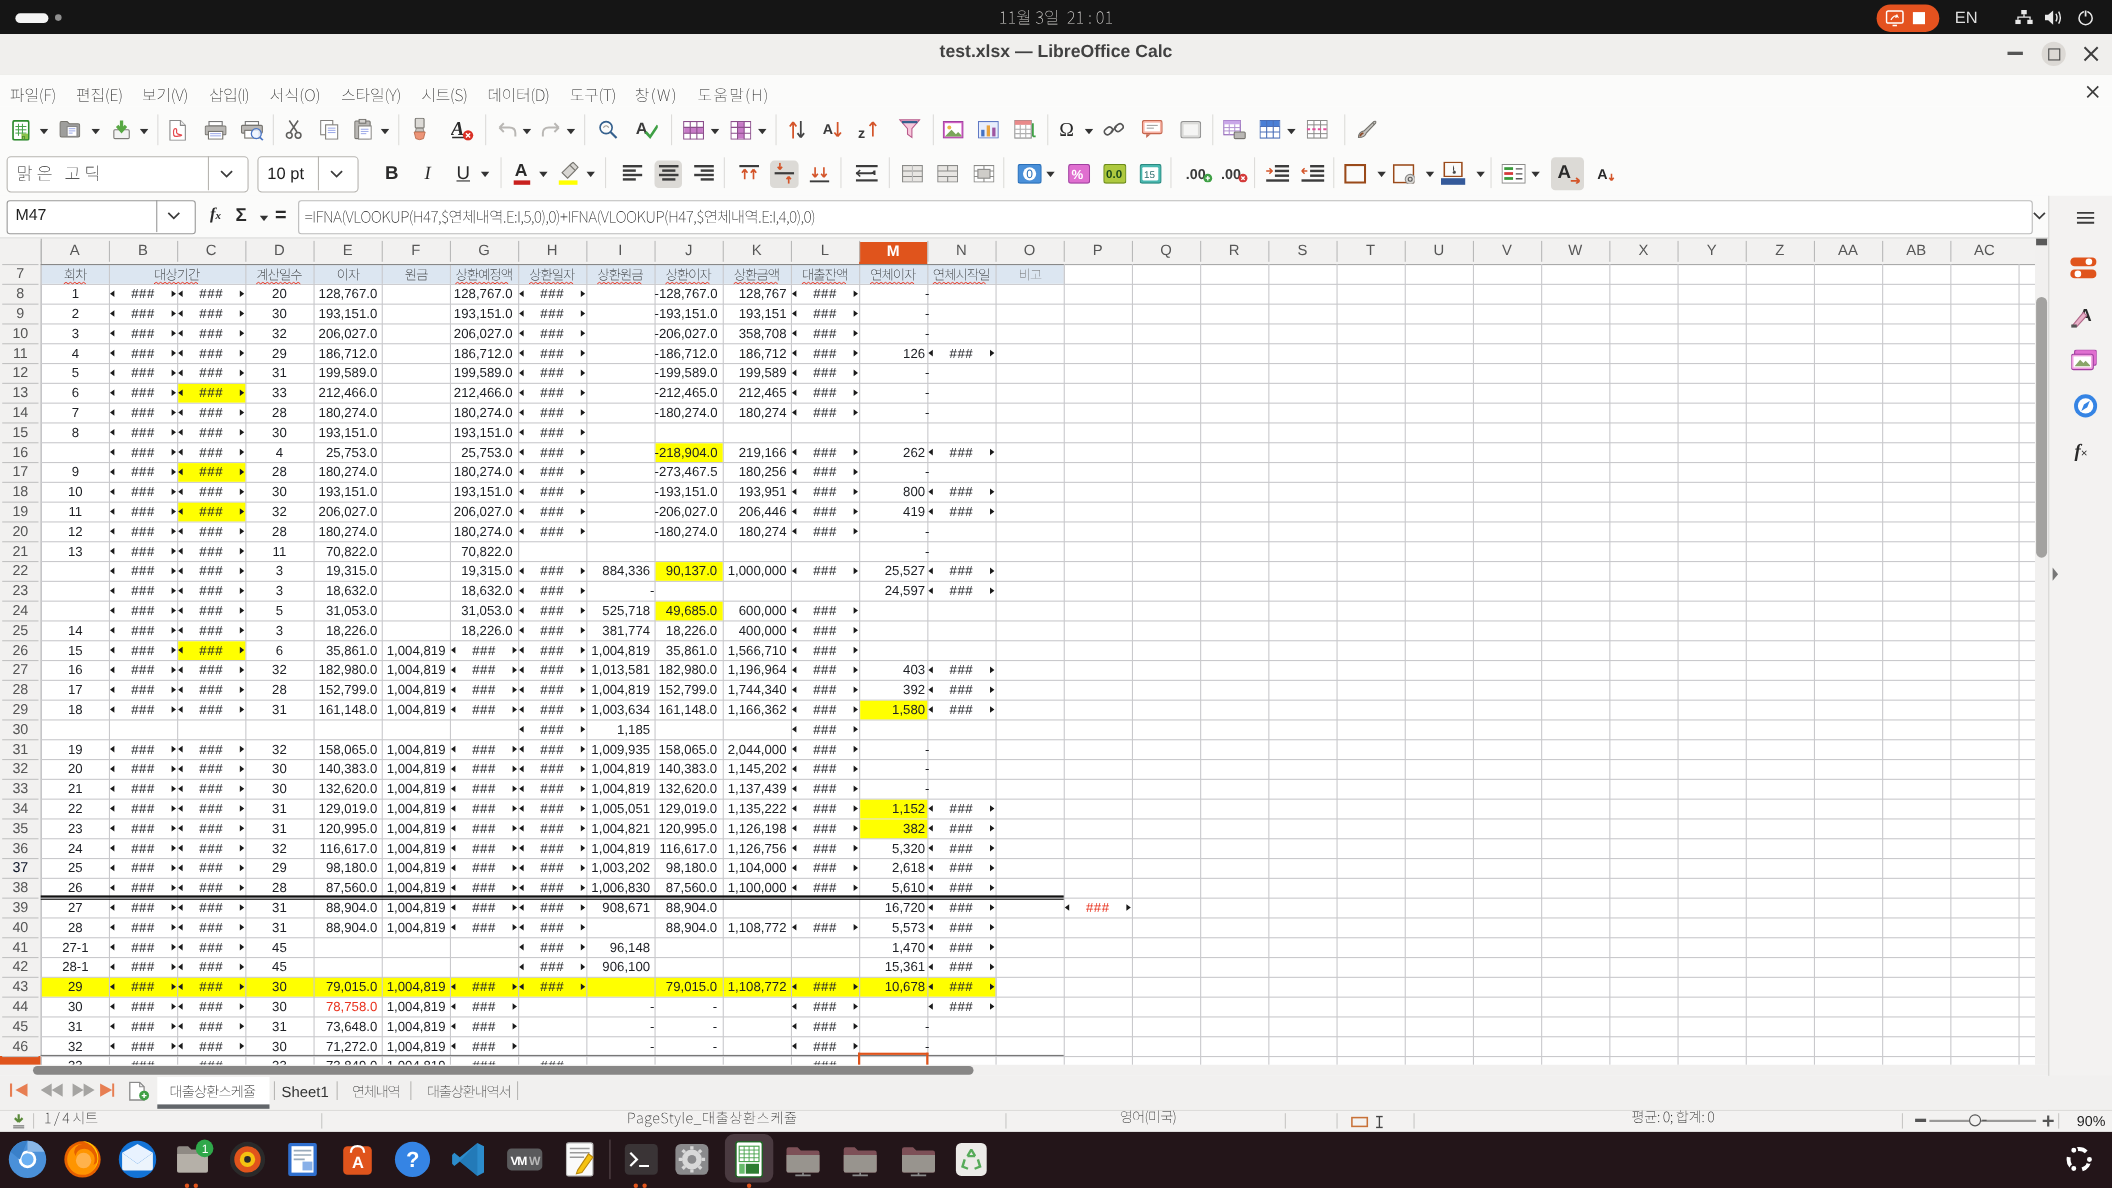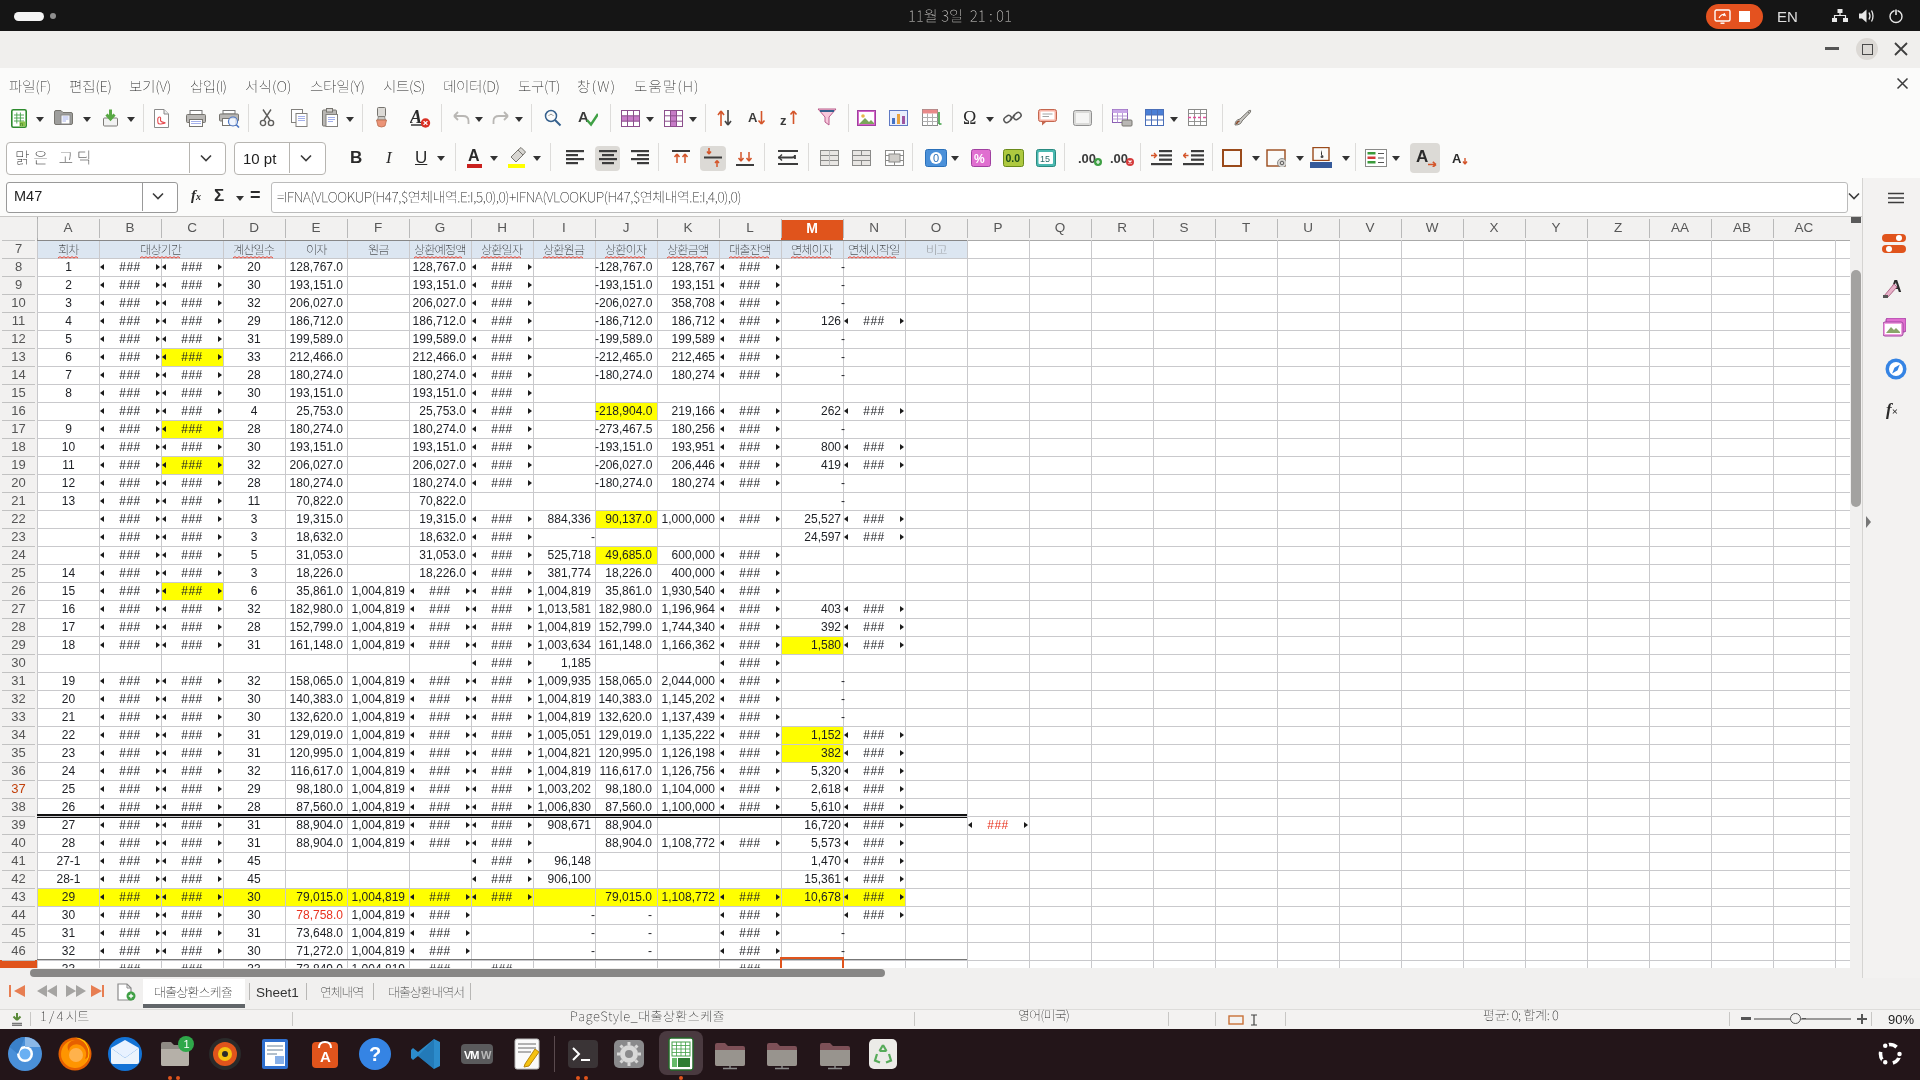--- a/index.html
+++ b/index.html
@@ -38,20 +38,21 @@
     <svg class="ab" style="left:1859px;top:9px" width="17" height="14" viewBox="0 0 17 14">
       <path d="M0 4.5 H3 L7.5 0.5 V13.5 L3 9.5 H0 Z" fill="#e8e8e8"></path>
       <path d="M10 3.5 Q12 7 10 10.5 M12.5 1.5 Q15.5 7 12.5 12.5" stroke="#e8e8e8" stroke-width="1.3" fill="none"></path>
     </svg>
     <svg class="ab" style="left:1888px;top:8px" width="16" height="16" viewBox="0 0 16 16">
       <circle cx="8" cy="8.5" r="6" fill="none" stroke="#e8e8e8" stroke-width="1.4"></circle>
       <path d="M8 0.5 V7" stroke="#151515" stroke-width="3"></path>
       <path d="M8 1.5 V7" stroke="#e8e8e8" stroke-width="1.6"></path>
     </svg>
     <div class="ab" style="left:0;top:31px;width:1920px;height:37px;background:#f0efed;border-bottom:1px solid #dbdad8"></div>
+    <div class="ab" style="left:0;top:39px;width:1920px;text-align:center;font-size:16px;font-weight:bold;color:#414141">test.xlsx — LibreOffice Calc</div>
     <div class="ab" style="left:1825px;top:47px;width:14px;height:2.5px;background:#555"></div>
     <div class="ab" style="left:1856px;top:38px;width:22px;height:22px;background:#dcd9d5;border-radius:11px"></div>
     <div class="ab" style="left:1862px;top:44px;width:9px;height:9px;border:1.6px solid #4a4a4a"></div>
     <svg class="ab" style="left:1893px;top:41px" width="16" height="16">
       <path d="M2 2 L14 14 M14 2 L2 14" stroke="#3e3e3e" stroke-width="1.8"></path>
     </svg>
     <div class="ab" style="left:0;top:68px;width:1920px;height:29px;background:#fbfbfa"></div>
     <svg style="position:absolute;left:9.1px;top:74.7px;overflow:visible" width="42" height="18">
       <path fill="#1f1f1f" d="M1 6.6H8.2V7H1ZM0.8 14.4 0.7 13.9Q1.9 13.9 3.3 13.9Q4.7 13.9 6.2 13.8Q7.7 13.7 9 13.5L9.1 13.9Q7.7 14.1 6.2 14.2Q4.7 14.3 3.3 14.3Q2 14.4 0.8 14.4ZM2.7 6.9H3.2V14H2.7ZM6.1 6.9H6.5V14H6.1ZM10 5H10.5V17.8H10ZM10.4 10.4H12.8V10.8H10.4ZM17.6 5.6Q18.5 5.6 19.3 5.9Q20 6.2 20.4 6.9Q20.8 7.5 20.8 8.3Q20.8 9.1 20.4 9.7Q20 10.4 19.3 10.7Q18.5 11 17.6 11Q16.7 11 16 10.7Q15.2 10.4 14.8 9.7Q14.4 9.1 14.4 8.3Q14.4 7.5 14.8 6.9Q15.2 6.2 16 5.9Q16.7 5.6 17.6 5.6ZM17.6 6Q16.8 6 16.2 6.3Q15.6 6.6 15.2 7.1Q14.9 7.7 14.9 8.3Q14.9 9 15.2 9.5Q15.6 10 16.2 10.3Q16.8 10.6 17.6 10.6Q18.4 10.6 19 10.3Q19.6 10 20 9.5Q20.3 9 20.3 8.3Q20.3 7.7 20 7.1Q19.6 6.6 19 6.3Q18.4 6 17.6 6ZM23.9 5H24.4V11.7H23.9ZM16.4 12.4H24.4V15.1H16.9V17.4H16.4V14.7H23.9V12.9H16.4ZM16.4 17.2H24.9V17.6H16.4ZM29.9 19.6Q28.9 18 28.3 16.2Q27.8 14.5 27.8 12.4Q27.8 10.3 28.3 8.5Q28.9 6.7 29.9 5.2L30.2 5.4Q29.2 6.9 28.7 8.7Q28.2 10.5 28.2 12.4Q28.2 14.3 28.7 16.1Q29.2 17.9 30.2 19.4ZM32.1 16.8V6.3H37.7V6.8H32.6V11.2H36.9V11.6H32.6V16.8ZM38.6 19.6 38.3 19.4Q39.3 17.9 39.8 16.1Q40.3 14.3 40.3 12.4Q40.3 10.5 39.8 8.7Q39.3 6.9 38.3 5.4L38.6 5.2Q39.6 6.7 40.2 8.5Q40.7 10.3 40.7 12.4Q40.7 14.5 40.2 16.2Q39.6 18 38.6 19.6Z"></path>
     </svg>
@@ -605,21 +606,21 @@
     <div class="ab t" style="left:0;top:690px;width:37px;font-size:13px;line-height:18px;color:#555">32</div>
     <div class="ab hl" style="left:2px;top:690px;width:33px;background:#c2c2c2"></div>
     <div class="ab t" style="left:0;top:708px;width:37px;font-size:13px;line-height:18px;color:#555">33</div>
     <div class="ab hl" style="left:2px;top:708px;width:33px;background:#c2c2c2"></div>
     <div class="ab t" style="left:0;top:726px;width:37px;font-size:13px;line-height:18px;color:#555">34</div>
     <div class="ab hl" style="left:2px;top:726px;width:33px;background:#c2c2c2"></div>
     <div class="ab t" style="left:0;top:744px;width:37px;font-size:13px;line-height:18px;color:#555">35</div>
     <div class="ab hl" style="left:2px;top:744px;width:33px;background:#c2c2c2"></div>
     <div class="ab t" style="left:0;top:762px;width:37px;font-size:13px;line-height:18px;color:#555">36</div>
     <div class="ab hl" style="left:2px;top:762px;width:33px;background:#c2c2c2"></div>
-    <div class="ab t" style="left:0;top:780px;width:37px;font-size:13px;line-height:18px;color:#c2410c">37</div>
+    <div class="ab t" style="left:0;top:780px;width:37px;font-size:13px;line-height:18px;color:#0f172a">37</div>
     <div class="ab hl" style="left:2px;top:780px;width:33px;background:#c2c2c2"></div>
     <div class="ab t" style="left:0;top:798px;width:37px;font-size:13px;line-height:18px;color:#555">38</div>
     <div class="ab hl" style="left:2px;top:798px;width:33px;background:#c2c2c2"></div>
     <div class="ab t" style="left:0;top:816px;width:37px;font-size:13px;line-height:18px;color:#555">39</div>
     <div class="ab hl" style="left:2px;top:816px;width:33px;background:#c2c2c2"></div>
     <div class="ab t" style="left:0;top:834px;width:37px;font-size:13px;line-height:18px;color:#555">40</div>
     <div class="ab hl" style="left:2px;top:834px;width:33px;background:#c2c2c2"></div>
     <div class="ab t" style="left:0;top:852px;width:37px;font-size:13px;line-height:18px;color:#555">41</div>
     <div class="ab hl" style="left:2px;top:852px;width:33px;background:#c2c2c2"></div>
     <div class="ab t" style="left:0;top:870px;width:37px;font-size:13px;line-height:18px;color:#555">42</div>
@@ -1151,21 +1152,21 @@
     <div class="ab r cell" style="left:285px;top:582px;width:58px;color:#1d1f24">35,861.0</div>
     <div class="ab r cell" style="left:347px;top:582px;width:58px">1,004,819</div>
     <div class="ab t" style="left:409px;top:582px;width:62px;font-size:12px;line-height:18px;color:#1d1f24;letter-spacing:0.5px">###</div>
     <i class="al" style="left:410px;top:588px"></i>
     <i class="ar" style="left:466px;top:588px"></i>
     <div class="ab t" style="left:471px;top:582px;width:62px;font-size:12px;line-height:18px;color:#1d1f24;letter-spacing:0.5px">###</div>
     <i class="al" style="left:472px;top:588px"></i>
     <i class="ar" style="left:528px;top:588px"></i>
     <div class="ab r cell" style="left:533px;top:582px;width:58px">1,004,819</div>
     <div class="ab r cell" style="left:595px;top:582px;width:57px">35,861.0</div>
-    <div class="ab r cell" style="left:657px;top:582px;width:58px">1,930,540</div>
+    <div class="ab r cell" style="left:657px;top:582px;width:58px">1,566,710</div>
     <div class="ab t" style="left:719px;top:582px;width:62px;font-size:12px;line-height:18px;color:#1d1f24;letter-spacing:0.5px">###</div>
     <i class="al" style="left:720px;top:588px"></i>
     <i class="ar" style="left:776px;top:588px"></i>
     <div class="ab t cell" style="left:38px;top:600px;width:61px">16</div>
     <div class="ab t cell" style="left:223px;top:600px;width:62px">32</div>
     <div class="ab t" style="left:99px;top:600px;width:62px;font-size:12px;line-height:18px;color:#1d1f24;letter-spacing:0.5px">###</div>
     <i class="al" style="left:100px;top:606px"></i>
     <i class="ar" style="left:156px;top:606px"></i>
     <div class="ab t" style="left:161px;top:600px;width:62px;font-size:12px;line-height:18px;color:#1d1f24;letter-spacing:0.5px">###</div>
     <i class="al" style="left:162px;top:606px"></i>

